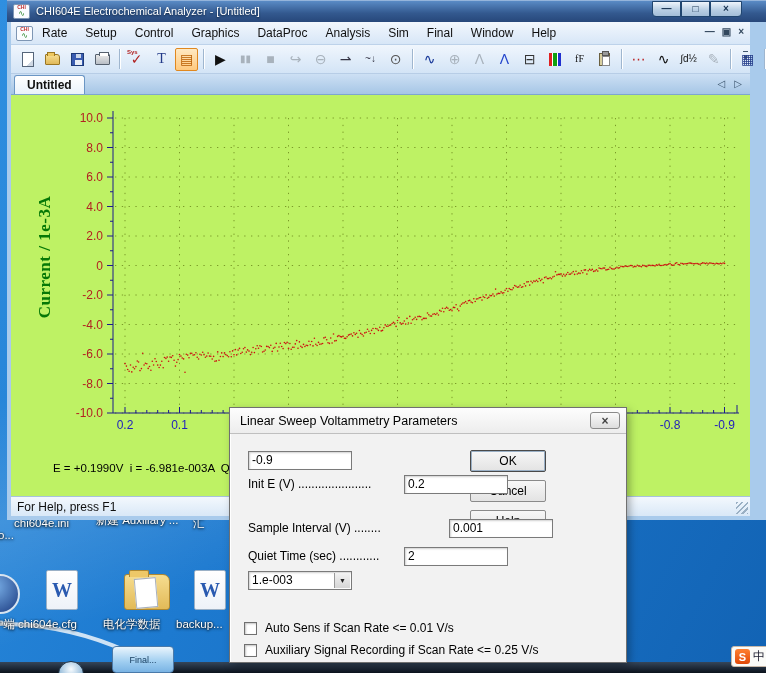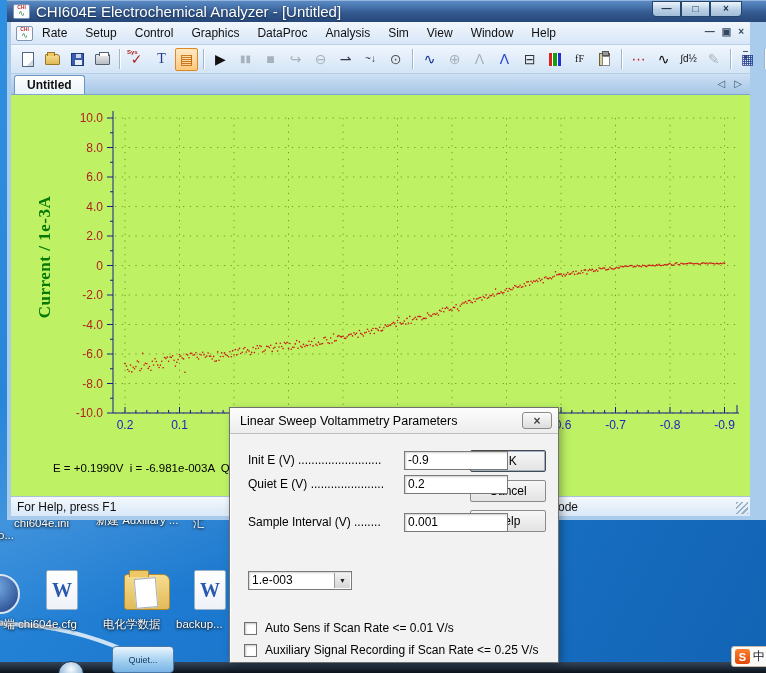--- a/index.html
+++ b/index.html
@@ -3,21 +3,21 @@
 <meta charset="utf-8">
 <style>
 *{margin:0;padding:0;box-sizing:border-box}
 html,body{width:766px;height:673px;overflow:hidden}
 body{position:relative;font-family:"Liberation Sans",sans-serif;background:linear-gradient(118deg,#2f8fe0 0%,#1d7ad0 45%,#1263b4 100%)}
 .streak{position:absolute;left:-120px;top:290px;width:980px;height:240px;background:linear-gradient(rgba(255,255,255,0),rgba(255,255,255,.13) 50%,rgba(255,255,255,0));transform:rotate(-17deg);z-index:1}
 .arc{position:absolute;left:-310px;top:622px;width:620px;height:620px;border-radius:50%;border:4px solid rgba(255,255,255,.78);z-index:2}
 
 #win{position:absolute;left:7px;top:0;width:759px;height:520px;z-index:10}
 .tbar{height:22px;background:linear-gradient(#5d8fca,#33598f 60%,#27477a);display:flex;align-items:center;padding:0 6px;box-shadow:inset 0 1px 0 rgba(255,255,255,.35);position:relative}
-.ttext{color:#fff;font-size:15px;margin-left:6px;text-shadow:0 1px 2px #10253f;white-space:nowrap}
+.ttext{color:#fff;font-size:11px;margin-left:6px;text-shadow:0 1px 2px #10253f;white-space:nowrap}
 .wbtns{position:absolute;right:24px;top:1px;display:flex}
 .wbtn{width:29px;height:16px;display:flex;align-items:center;justify-content:center;font-size:10px;line-height:1;color:#15304f;background:linear-gradient(#eef4fb,#b9cfe4 55%,#a3bdd8);border:1px solid #20456f;font-weight:bold}
 .wbtn:first-child{border-radius:0 0 0 4px}
 .wbtn:last-child{border-radius:0 0 4px 0;width:32px}
 .chi-ico{width:17px;height:15px;background:#fafcff;border:1px solid #7e96b4;border-radius:2px;display:inline-flex;flex-direction:column;align-items:center;justify-content:center;flex:none}
 .chi-ico::before{content:"CHI";font-size:5px;line-height:5px;font-weight:bold;color:#c03030}
 .chi-ico::after{content:"∿";font-size:8px;line-height:7px;color:#208020}
 .frame{position:absolute;left:0;top:22px;right:0;bottom:0;border-left:4px solid #a9cbec;border-right:16px solid #a9cbec;border-bottom:4px solid #a9cbec;background:#fff;display:flex;flex-direction:column}
 
 .menubar{height:23px;background:linear-gradient(#f2f7fd,#d7e6f7);display:flex;align-items:center;padding:0 5px;border-bottom:1px solid #bdd2ea;position:relative;flex:none}
@@ -58,21 +58,21 @@
 .xlab{fill:#2222bb;font:12px "Liberation Sans",sans-serif;text-anchor:middle}
 .ylabel{position:absolute;left:-56px;top:152px;width:180px;transform:rotate(-90deg);font-family:"Liberation Serif",serif;font-weight:bold;font-size:17px;color:#067806;text-align:center;letter-spacing:.5px}
 .readout{position:absolute;left:42px;top:367px;font-size:11.5px;color:#000;white-space:pre}
 
 .statusbar{height:20px;background:linear-gradient(#f3f8fd,#d9e8f7);border-top:1px solid #a8c2dc;position:relative;font-size:12px;color:#101010;flex:none}
 .sb-msg{position:absolute;left:6px;top:3px}
 .sb-div{position:absolute;left:540px;top:2px;bottom:2px;width:1px;background:#b6c8da;box-shadow:1px 0 0 #fff}
 .sb-right{position:absolute;left:547px;top:3px}
 .sb-grip{position:absolute;right:2px;bottom:2px;width:12px;height:12px;background:repeating-linear-gradient(135deg,#9ab0c4 0 1.5px,transparent 1.5px 4px)}
 
-.dialog{position:absolute;left:230px;top:408px;width:328px;height:254px;background:#f2f2f2;z-index:50;box-shadow:0 0 0 1px #707070,3px 3px 9px rgba(0,0,0,.35),inset 1px 1px 0 #fff;font-size:12px;color:#000}
+.dialog{position:absolute;left:230px;top:408px;width:396px;height:254px;background:#f2f2f2;z-index:50;box-shadow:0 0 0 1px #707070,3px 3px 9px rgba(0,0,0,.35),inset 1px 1px 0 #fff;font-size:12px;color:#000}
 .dlg-title{height:26px;display:flex;align-items:center;padding:0 10px;font-size:12.5px;border-bottom:1px solid #bfbfbf;background:linear-gradient(#fdfdfd,#ededed)}
 .dlg-close{position:absolute;top:4px;right:6px;width:30px;height:17px;display:flex;align-items:center;justify-content:center;border:1px solid #8a8a8a;border-radius:3px;background:linear-gradient(#fafafa,#dddddd);font-size:12px;font-weight:bold;color:#444}
 .drow{position:absolute;left:18px;display:flex;align-items:center;height:20px}
 .dlabel{width:156px;white-space:nowrap;overflow:hidden}
 .dinput{width:104px;height:19px;border:1px solid #7a7a7a;background:#fff;padding:1px 3px;font-size:12px;font-family:"Liberation Sans",sans-serif;color:#000;box-shadow:inset 1px 1px 2px #d0d0d0}
 .dcombo{position:relative;width:104px;height:19px;border:1px solid #7a7a7a;background:#fff;display:flex;align-items:center;padding-left:3px;box-shadow:inset 1px 1px 2px #d0d0d0}
 .dcarrow{position:absolute;right:1px;top:1px;bottom:1px;width:16px;background:linear-gradient(#f2f2f2,#d6d6d6);border-left:1px solid #9a9a9a;display:flex;align-items:center;justify-content:center;font-size:7px;color:#222}
 .dbtn{position:absolute;left:240px;width:76px;height:22px;background:linear-gradient(#f7f7f7,#e3e3e3);border:1px solid #8a8a8a;border-radius:2px;display:flex;align-items:center;justify-content:center;cursor:default}
 .dbtn.def{border-color:#4a4a4a;box-shadow:0 0 0 1px #9ab0c6 inset}
 .dchk{position:absolute;left:14px;display:flex;align-items:center;gap:8px;height:14px;white-space:nowrap}
@@ -132,21 +132,21 @@
     <div class="menubar">
       <span class="chi-ico"></span>
       <span style="display:flex">
           <span class="mi">Rate</span>
           <span class="mi">Setup</span>
           <span class="mi">Control</span>
           <span class="mi">Graphics</span>
           <span class="mi">DataProc</span>
           <span class="mi">Analysis</span>
           <span class="mi">Sim</span>
-          <span class="mi">View</span>
+          <span class="mi">Final</span>
           <span class="mi">Window</span>
           <span class="mi">Help</span>
         </span>
       <span class="mdi">
         <span>—</span>
         <span>▣</span>
         <span>×</span>
       </span>
     </div>
     <div class="toolbar">
@@ -834,46 +834,49 @@
   </div>
 </div>
 
 <div class="dialog">
   <div class="dlg-title">Linear Sweep Voltammetry Parameters</div>
   <div class="dlg-close">×</div>
   <div class="dbtn def" style="top:42px">OK</div>
   <div class="dbtn" style="top:72px">Cancel</div>
   <div class="dbtn" style="top:102px">Help</div>
 <div class="drow" style="top: 42px;">
-      <span class="dlabel">Init E (V) .........................</span>
       <input class="dinput" type="text" value="-0.9" style="">
     </div>
     <div class="drow" style="top: 66px;">
-      <span class="dlabel">Quiet E (V) ......................</span>
+      <span class="dlabel">Init E (V) ......................</span>
       <input class="dinput" type="text" value="0.2" style="">
     </div>
-    <div class="drow" style="top: 104px;">
+    <div class="drow" style="top: 110px; gap: 45px;">
       <span class="dlabel">Sample Interval (V) ........</span>
       <input class="dinput" type="text" value="0.001" style="">
+    </div>
+    <div class="drow" style="top: 138px;">
+      <span class="dlabel">Quiet Time (sec) ............</span>
+      <input class="dinput" type="text" value="2" style="">
     </div>
     <div class="drow" style="top: 162px;">
       <span class="dcombo">
         <span>1.e-003</span>
         <span class="dcarrow">▼</span>
       </span>
     </div>
     <div class="dchk" style="top: 213px;">
       <span class="box"></span>
       <span>Auto Sens if Scan Rate &lt;= 0.01 V/s</span>
     </div>
     <div class="dchk" style="top: 235px;">
       <span class="box"></span>
       <span>Auxiliary Signal Recording if Scan Rate &lt;= 0.25 V/s</span>
     </div>
   </div>
 
 <div class="taskbar"></div>
 <div class="orb"></div>
-<div class="tkbtn">Quiet...</div>
+<div class="tkbtn">Final...</div>
 <div class="ime">
   <span class="ime-s">S</span>
   <span class="ime-t">中</span>
 </div>
 
 </body></html>

